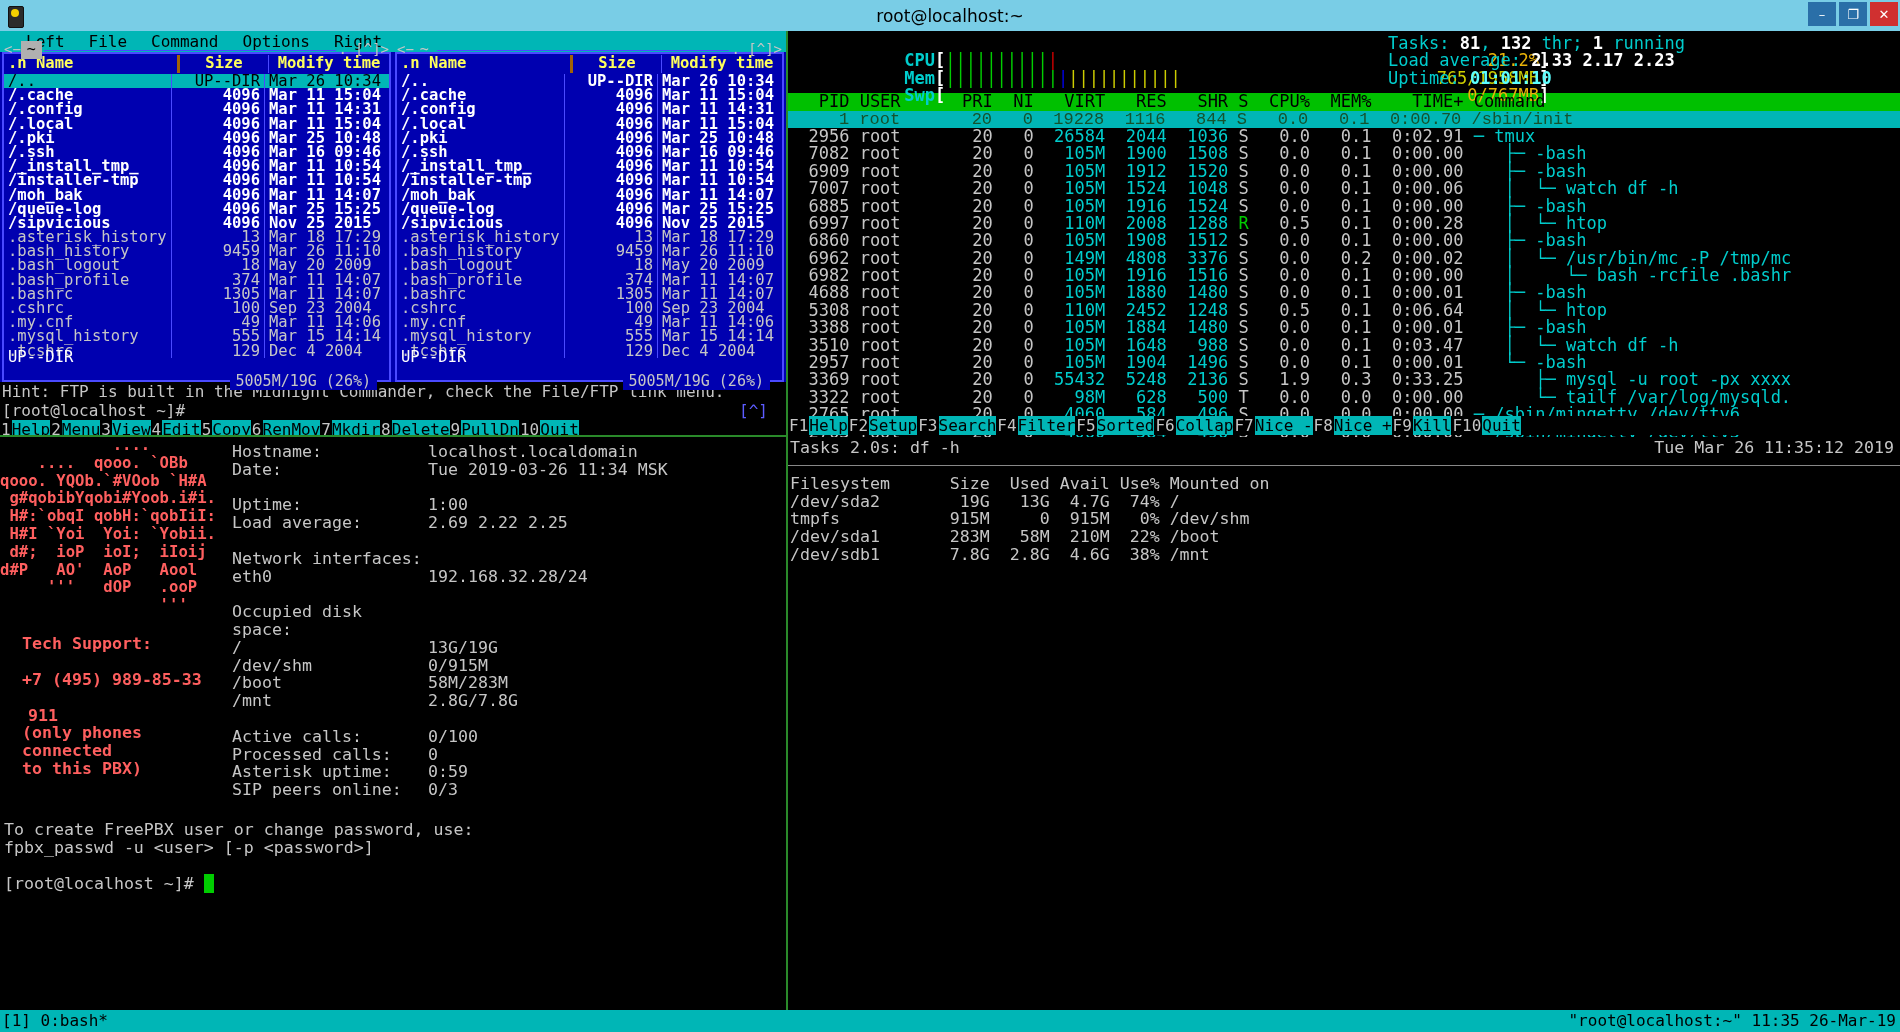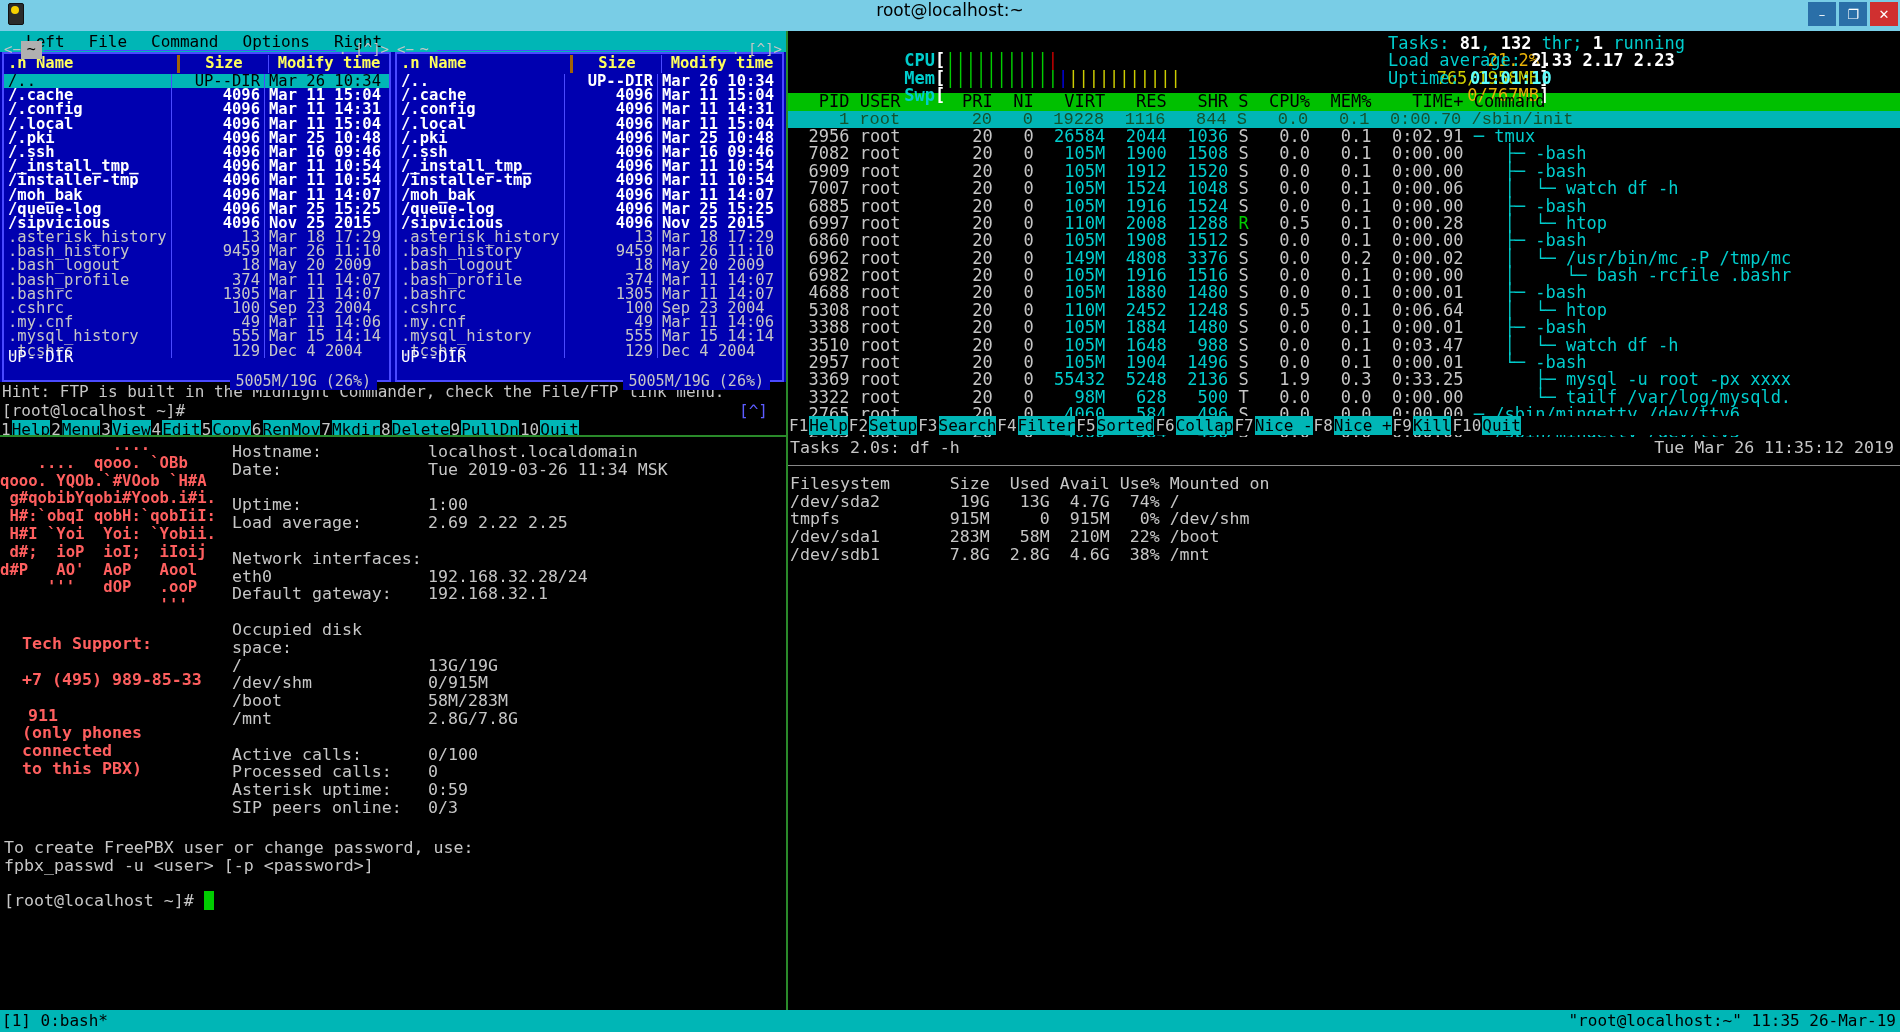--- a/index.html
+++ b/index.html
@@ -1,20 +1,20 @@
 <!DOCTYPE html>
 <html><head>
 <meta charset="utf-8">
 <style>
   html,body{margin:0;padding:0;background:#000;}
   body{width:1900px;height:1032px;overflow:hidden;font-family:"DejaVu Sans Mono","Liberation Mono",monospace;}
   .win{position:relative;width:1900px;height:1032px;background:#000;}
 
   
-  .titlebar{height:31px;background:#79cde6;display:flex;align-items:flex-start;position:relative;}
+  .titlebar{height:31px;background:#79cde6;display:flex;align-items:center;position:relative;}
   .tb-icon{width:26px;height:26px;margin-left:3px;position:relative;}
   .tb-icon .k{position:absolute;left:5px;top:3px;width:14px;height:20px;background:#2b2b2b;border:1px solid #111;border-radius:2px;}
   .tb-icon .y{position:absolute;left:8px;top:6px;width:8px;height:8px;background:#f5d000;border-radius:50%;}
   .tb-title{position:absolute;left:0;right:0;text-align:center;font-size:17px;color:#000;font-family:"DejaVu Sans","Liberation Sans",sans-serif;}
   .tb-btns{position:absolute;right:2px;top:2px;display:flex;gap:3px;}
   .tb-btn{width:28px;height:24px;background:#2a6fa8;color:#fff;display:flex;align-items:center;justify-content:center;font-size:13px;font-family:"DejaVu Sans",sans-serif;}
   .tb-btn.close{background:#d03030;}
 
   
   .term{position:absolute;left:0;top:31px;width:1900px;height:1001px;background:#000;
@@ -563,24 +563,20 @@
             </div>
             <div class="kv">
               <span class="k">Network interfaces:</span>
               <span></span>
             </div>
             <div class="kv">
               <span class="k">eth0</span>
               <span>192.168.32.28/24</span>
             </div>
             <div class="kv">
-              <span class="k">Default gateway:</span>
-              <span>192.168.32.1</span>
-            </div>
-            <div class="kv">
               <span class="k">&nbsp;</span>
               <span></span>
             </div>
             <div class="kv">
               <span class="k">Occupied disk space:</span>
               <span></span>
             </div>
             <div class="kv">
               <span class="k">/</span>
               <span>13G/19G</span>

